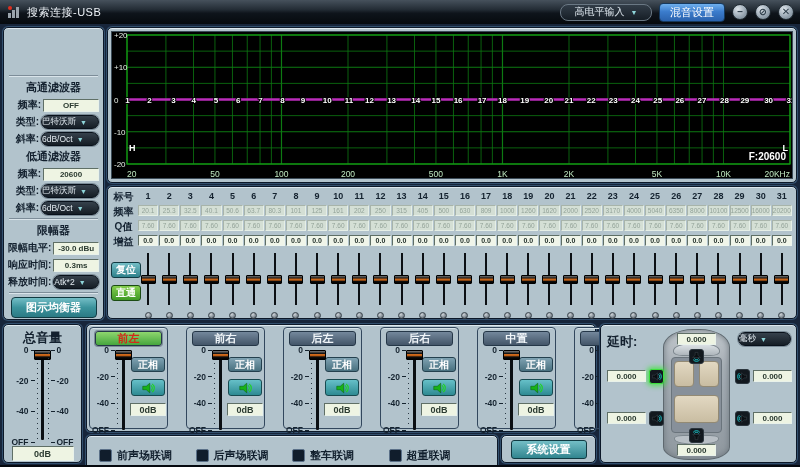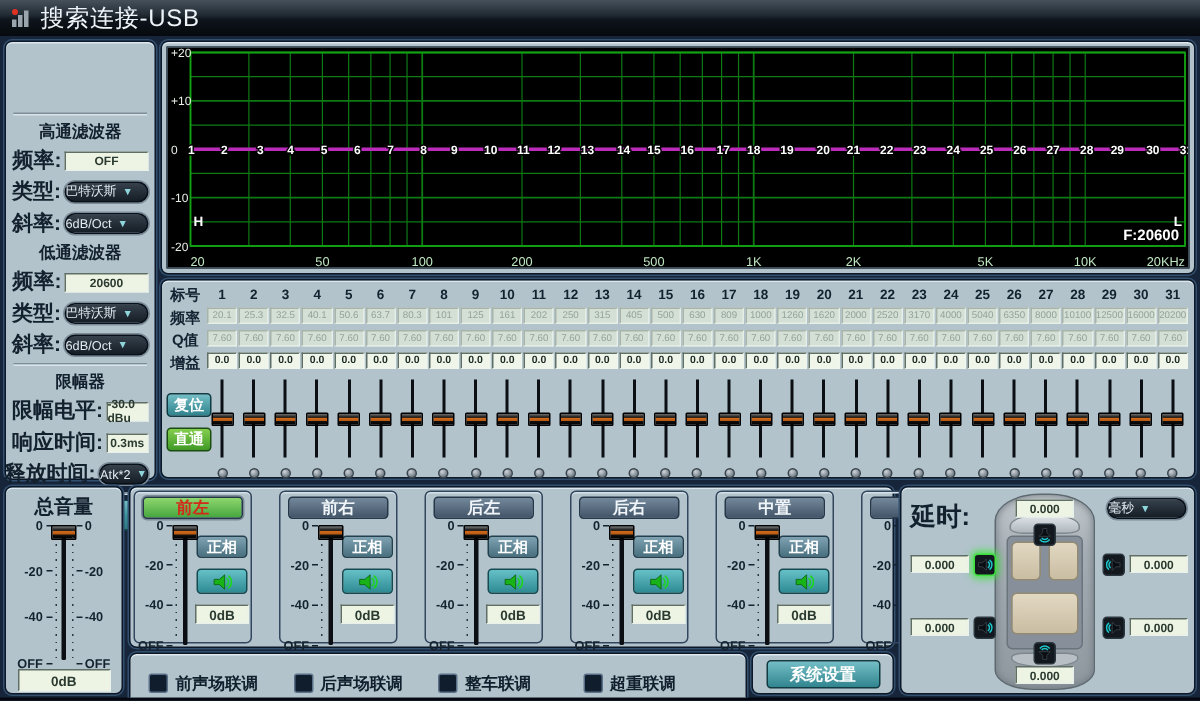--- a/index.html
+++ b/index.html
@@ -9,21 +9,21 @@
          border-bottom:2px solid #05090f; }
 
   
   .titlebar { position:absolute; left:0; top:0; width:800px; height:24px;
     background:linear-gradient(180deg,#46515c 0%,#232c35 40%,#0e141b 55%,#060a0e 100%);
     display:flex; align-items:center; padding:0 6px; }
   .app-icon { position:relative; width:14px; height:13px; margin:0 5px 0 2px; }
   .app-icon i { position:absolute; bottom:1px; background:#9aa4ac; width:3px; }
   .app-icon .b1 { left:0; height:5px; } .app-icon .b2 { left:4px; height:8px; } .app-icon .b3 { left:8px; height:11px; }
   .app-icon .dot { position:absolute; left:0; top:0; width:4px; height:4px; border-radius:50%; background:#e03020; }
-  .title { color:#eef3f8; font-size:16px; letter-spacing:.5px; }
+  .title { color:#eef3f8; font-size:11px; letter-spacing:.5px; }
   .tb-right { margin-left:auto; display:flex; align-items:center; gap:7px; }
   .tb-select { width:92px; height:17px; background:linear-gradient(180deg,#323d48,#161e26);
     border:1px solid #6a7884; border-radius:8px; color:#dfe8ef; font-size:10px;
     display:flex; align-items:center; justify-content:center; gap:6px; cursor:pointer; }
   .tb-select .arr, .sel .arr { font-size:7px; color:#8fd6da; }
   .mixer-btn { width:66px; height:19px; border:1px solid #16395e; border-radius:4px;
     background:linear-gradient(180deg,#6fb0ee 0%,#3b7ccc 45%,#2a62ad 100%);
     color:#fff; font-size:11px; font-family:inherit; cursor:pointer; }
   .winbtn { width:16px; height:16px; border-radius:50%; border:1px solid #222c34;
     background:radial-gradient(circle at 35% 30%,#dde4ea,#9aa8b4 55%,#6c7c88);
@@ -31,21 +31,21 @@
 
   
   .panel { position:absolute; background:#b2c3cc; border:1px solid #0c1828; border-radius:5px;
     box-shadow:inset 0 1px 0 #dde8ee, 0 0 0 1px #33506e; }
 
   
   .left-panel { left:3px; top:27px; width:101px; height:293px; padding-top:44px; }
   .lp-hr { border:0; border-top:1px solid #7d8d99; border-bottom:1px solid #d9e4ea; margin:3px 5px; }
   .lp-h { text-align:center; font-size:11px; font-weight:bold; color:#13202e; margin:3px 0 2px; }
   .lp-row { display:flex; align-items:center; justify-content:flex-end; gap:2px; padding:0 4px; margin:3px 0; }
-  .lp-lab { font-size:14px; font-weight:bold; color:#13202e; white-space:nowrap; }
+  .lp-lab { font-size:10px; font-weight:bold; color:#13202e; white-space:nowrap; }
   .field { background:#eef4e3; border:1px solid; border-color:#5f6f66 #e9f2ea #e9f2ea #5f6f66;
     color:#2a3a30; font-size:8px; font-weight:bold; display:flex; align-items:center; justify-content:center; }
   .lp-row .field { width:56px; height:13px; }
   .sel { background:linear-gradient(180deg,#36414c,#151d25); border:1px solid #08101a; border-radius:7px;
     box-shadow:0 0 0 1px #7b8b97; color:#e2eaf0; font-size:8.5px; display:flex; align-items:center;
     justify-content:flex-start; gap:4px; cursor:pointer; }
   .lp-row .sel { width:58px; height:14px; }
   .geq-btn { display:block; margin:2px auto 0; width:86px; height:21px; border-radius:4px;
     border:1px solid #113a42; background:linear-gradient(180deg,#74bec6 0%,#3b939c 50%,#2b7a84 100%);
     color:#fff; font-size:11px; font-weight:bold; font-family:inherit; cursor:pointer; }
@@ -126,21 +126,21 @@
   .cb-item { flex:1; display:flex; align-items:center; gap:5px; }
   .cb { width:13px; height:13px; background:#101d2c; border:1px solid #5a7088; border-radius:2px; cursor:pointer; }
   .cb-item span.lbl { font-size:11px; font-weight:bold; color:#111f2d; }
   .system-panel { left:501px; top:435px; width:95px; height:28px; display:flex; align-items:center; justify-content:center; }
   .system-btn { width:76px; height:19px; border:1px solid #113a42; border-radius:3px;
     background:linear-gradient(180deg,#74bec6,#31858f); color:#fff; font-size:11px; font-weight:bold;
     font-family:inherit; cursor:pointer; }
 
   
   .delay-panel { left:600px; top:324px; width:197px; height:139px; }
-  .delay-label { position:absolute; left:6px; top:8px; font-size:17px; font-weight:bold; color:#13202e; }
+  .delay-label { position:absolute; left:6px; top:8px; font-size:13px; font-weight:bold; color:#13202e; }
   .delay-unit { position:absolute; left:137px; top:7px; width:53px; height:14px; }
   .dfield { position:absolute; width:39px; height:12px; font-size:8px; }
   .f-top { left:76px; top:8px; }  .f-bottom { left:76px; top:119px; }
   .f-lmid { left:6px; top:45px; } .f-rmid { left:152px; top:45px; }
   .f-lbot { left:6px; top:87px; } .f-rbot { left:152px; top:87px; }
   .car { position:absolute; left:62px; top:4px; width:67px; height:131px; }
   .car-body { position:absolute; inset:0; border-radius:45% 45% 38% 38% / 14% 14% 10% 10%;
     background:linear-gradient(180deg,#c2c8cd 0%,#a6aeb5 30%,#8f989f 100%); border:1px solid #5e686f;
     box-shadow:inset 0 0 6px #6c767d; }
   .windshield { position:absolute; left:10px; top:14px; width:47px; height:13px;
@@ -168,20 +168,30 @@
 <div id="app">
 
   <div class="titlebar">
     <span class="app-icon">
         <i class="b1"></i>
         <i class="b2"></i>
         <i class="b3"></i>
         <i class="dot"></i>
       </span>
     <span class="title">搜索连接-USB</span>
+    <div class="tb-right">
+      <div class="tb-select">
+        <span>高电平输入</span>
+        <span class="arr">▼</span>
+      </div>
+      <button class="mixer-btn">混音设置</button>
+      <div class="winbtn">–</div>
+      <div class="winbtn">⊘</div>
+      <div class="winbtn">✕</div>
+    </div>
   </div>
 
   <div class="panel left-panel">
     <hr class="lp-hr">
     <div class="lp-h">高通滤波器</div>
     <div class="lp-row">
         <span class="lp-lab">频率:</span>
       <div class="field">OFF</div>
       </div>
     <div class="lp-row">

